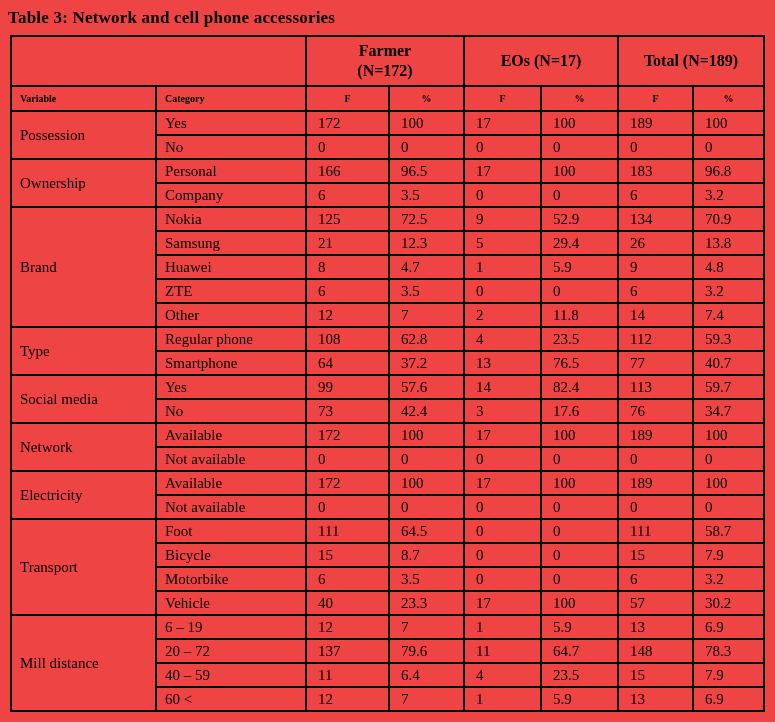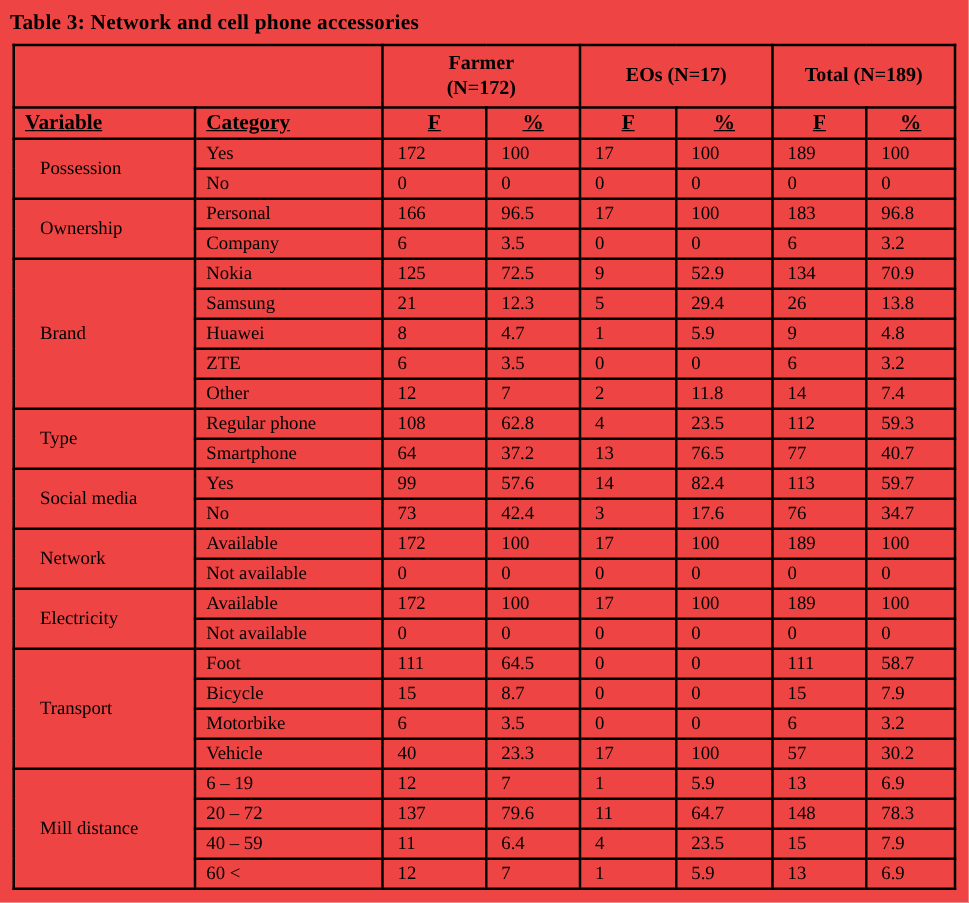--- a/index.html
+++ b/index.html
@@ -58,30 +58,29 @@
     font-size: 16px;
     font-weight: bold;
     text-align: center;
     padding: 0;
   }
   th.group-farmer { white-space: pre-line; line-height: 1.25; }
 
   tr.column-header-row { height: 25px; }
   tr.column-header-row th {
     font-weight: bold;
-    font-size: 17px;
-    text-decoration: underline;
+    font-size: 10px;
   }
   tr.column-header-row th.num-head {
     text-align: center;
     padding: 0;
   }
 
   tbody tr { height: 24px; }
-  td.variable-cell { padding-left: 20px; }
+  td.variable-cell { padding-left: 8px; }
   td.category-cell { padding-left: 8px; }
   td.value-cell    { padding-left: 11px; }
 </style>
 </head>
 <body>
 
 <div class="page">
 
   <div class="table-title">Table 3: Network and cell phone accessories</div>
 

